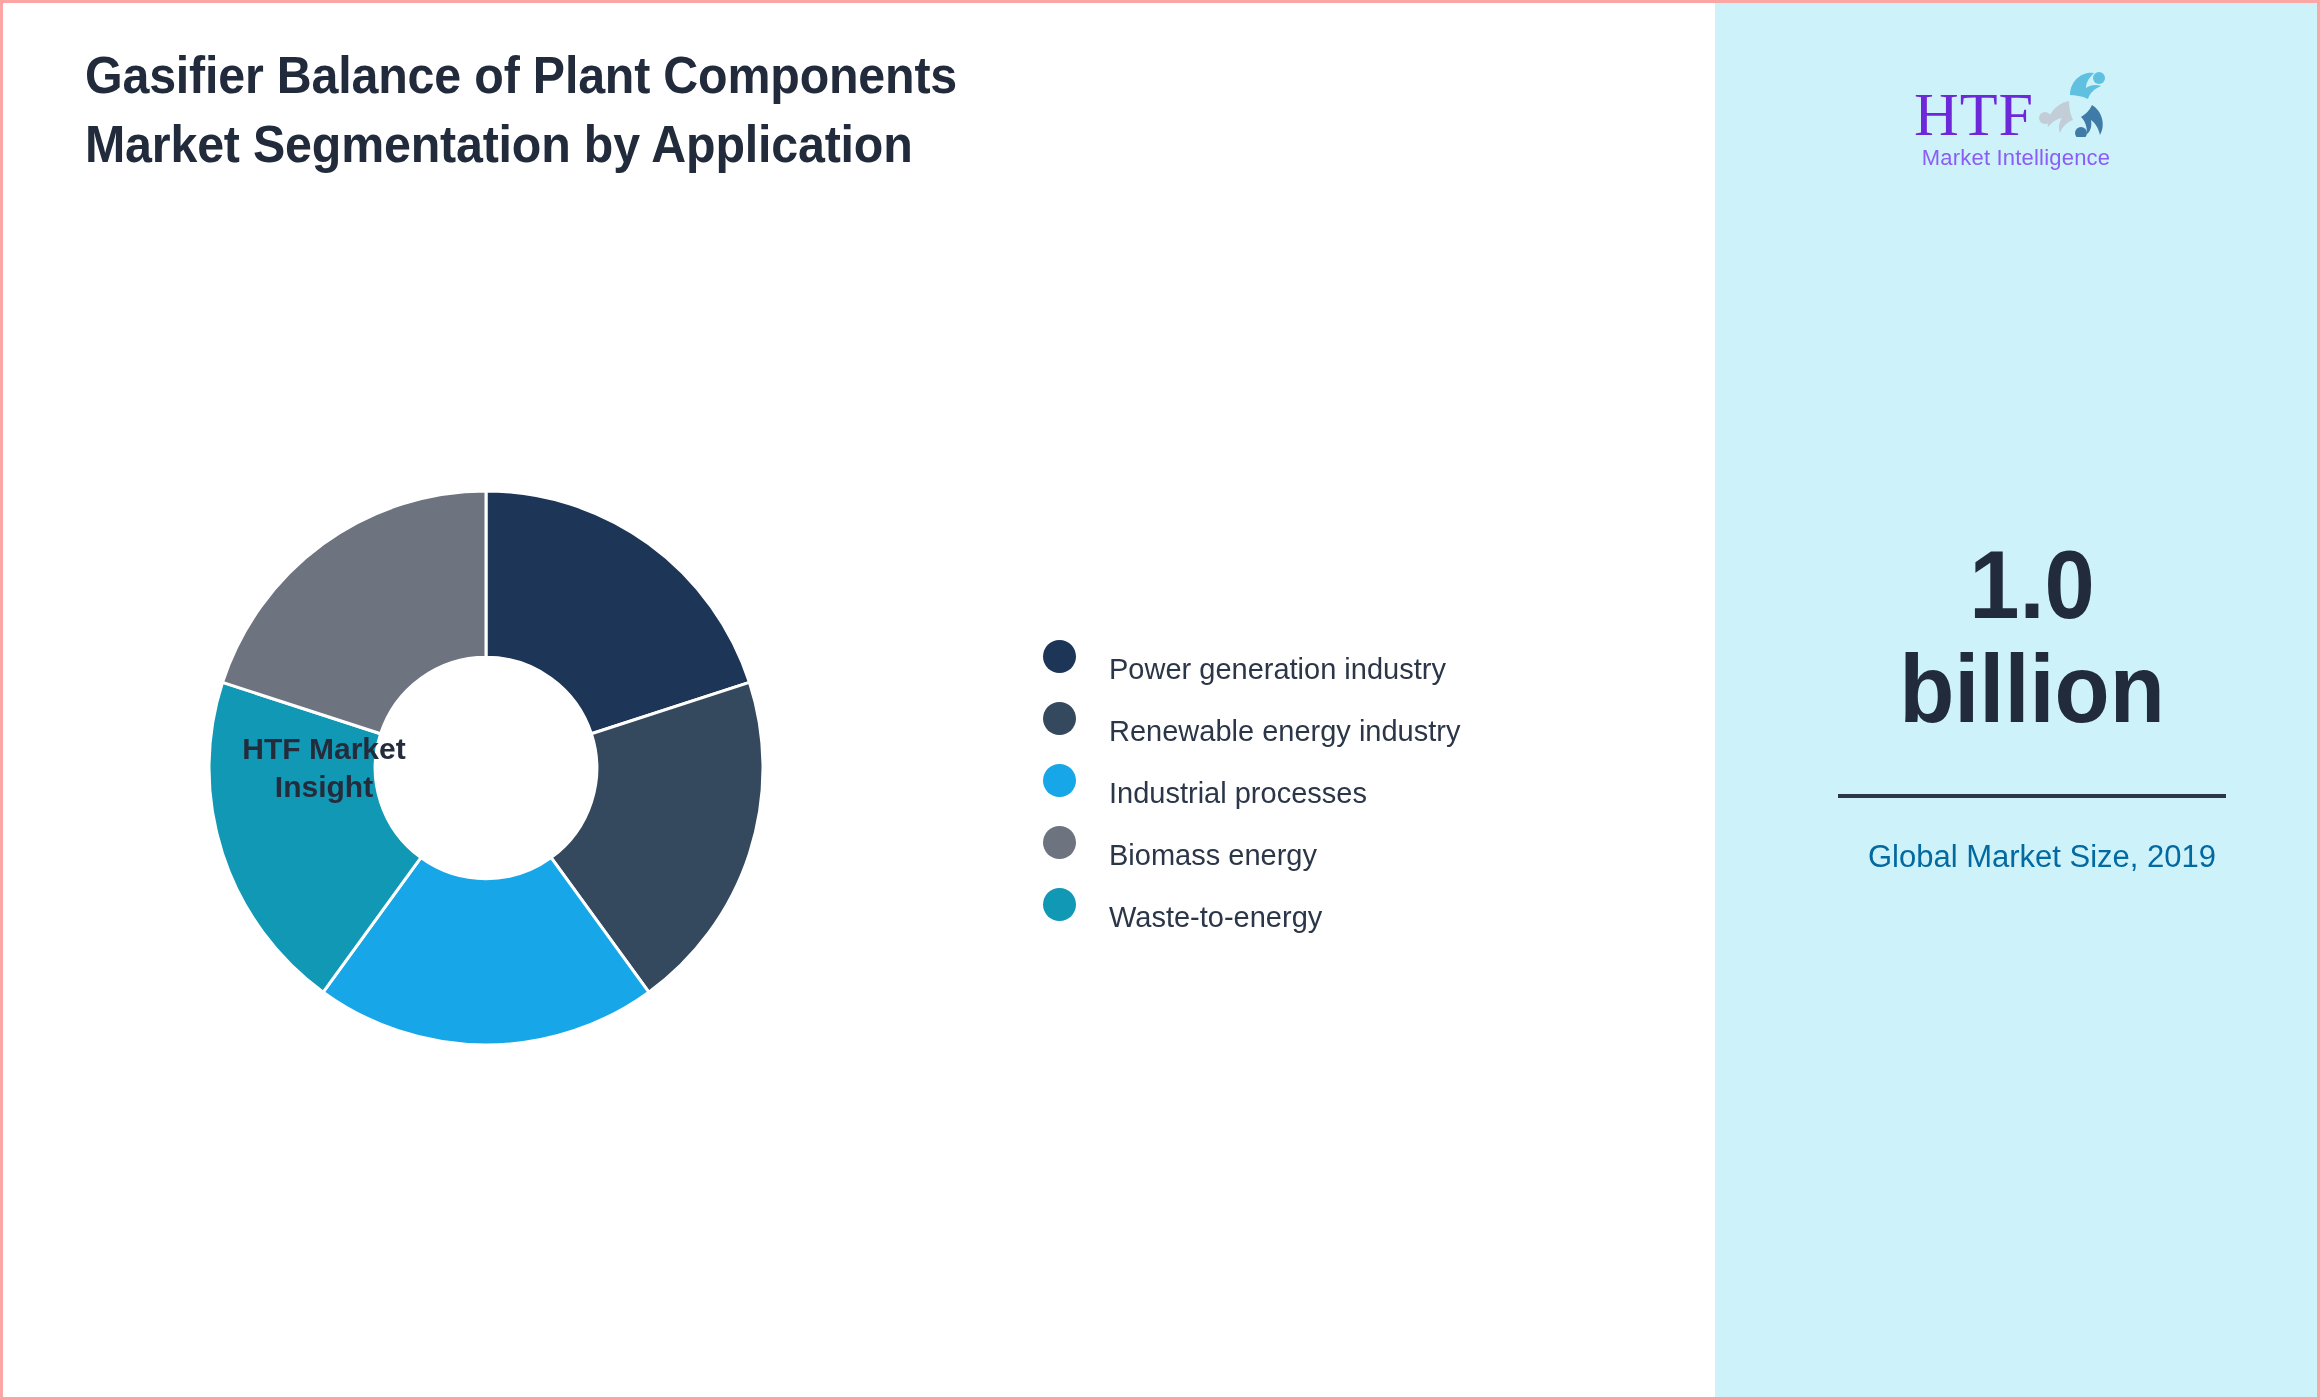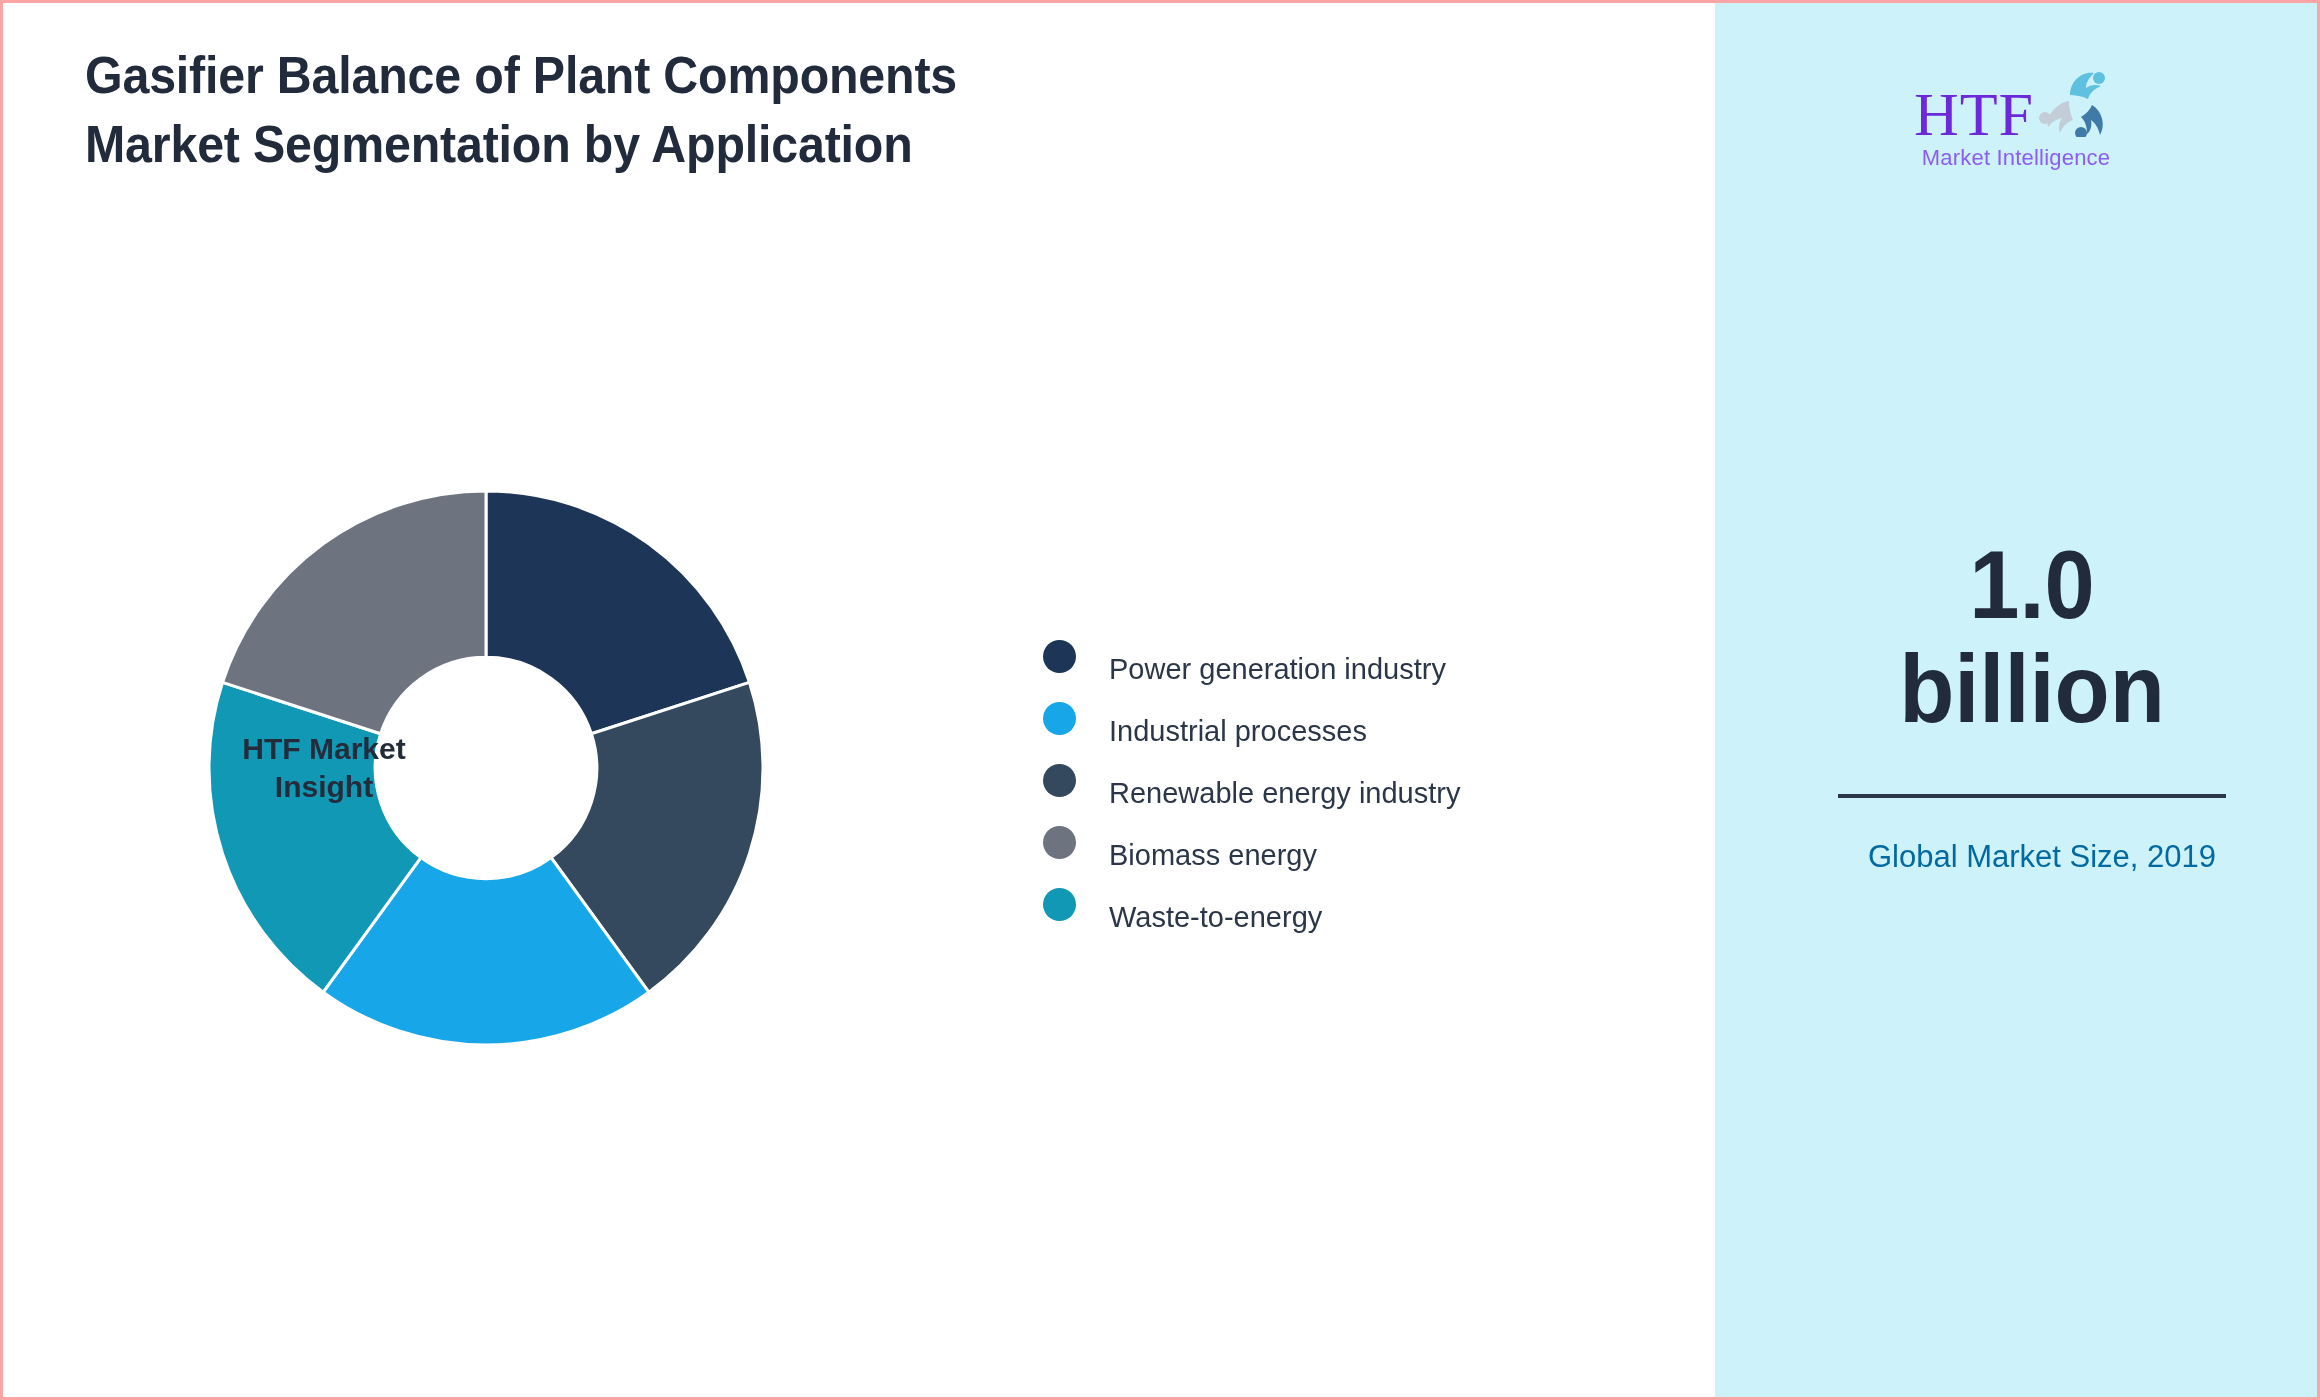--- a/index.html
+++ b/index.html
@@ -185,26 +185,26 @@
         <span>HTF Market Insight</span>
       </div>
     </div>
 
     <div class="legend" id="legend">
         <div class="legend-item">
           <div class="legend-swatch" style="background: rgb(29, 53, 87);"></div>
           <div class="legend-label">Power generation industry</div>
         </div>
         <div class="legend-item">
+          <div class="legend-swatch" style="background: rgb(52, 73, 94);"></div>
+          <div class="legend-label">Renewable energy industry</div>
+        </div>
+        <div class="legend-item">
           <div class="legend-swatch" style="background: rgb(23, 166, 232);"></div>
           <div class="legend-label">Industrial processes</div>
-        </div>
-        <div class="legend-item">
-          <div class="legend-swatch" style="background: rgb(52, 73, 94);"></div>
-          <div class="legend-label">Renewable energy industry</div>
         </div>
         <div class="legend-item">
           <div class="legend-swatch" style="background: rgb(110, 115, 128);"></div>
           <div class="legend-label">Biomass energy</div>
         </div>
         <div class="legend-item">
           <div class="legend-swatch" style="background: rgb(16, 152, 181);"></div>
           <div class="legend-label">Waste-to-energy</div>
         </div>
       </div>

